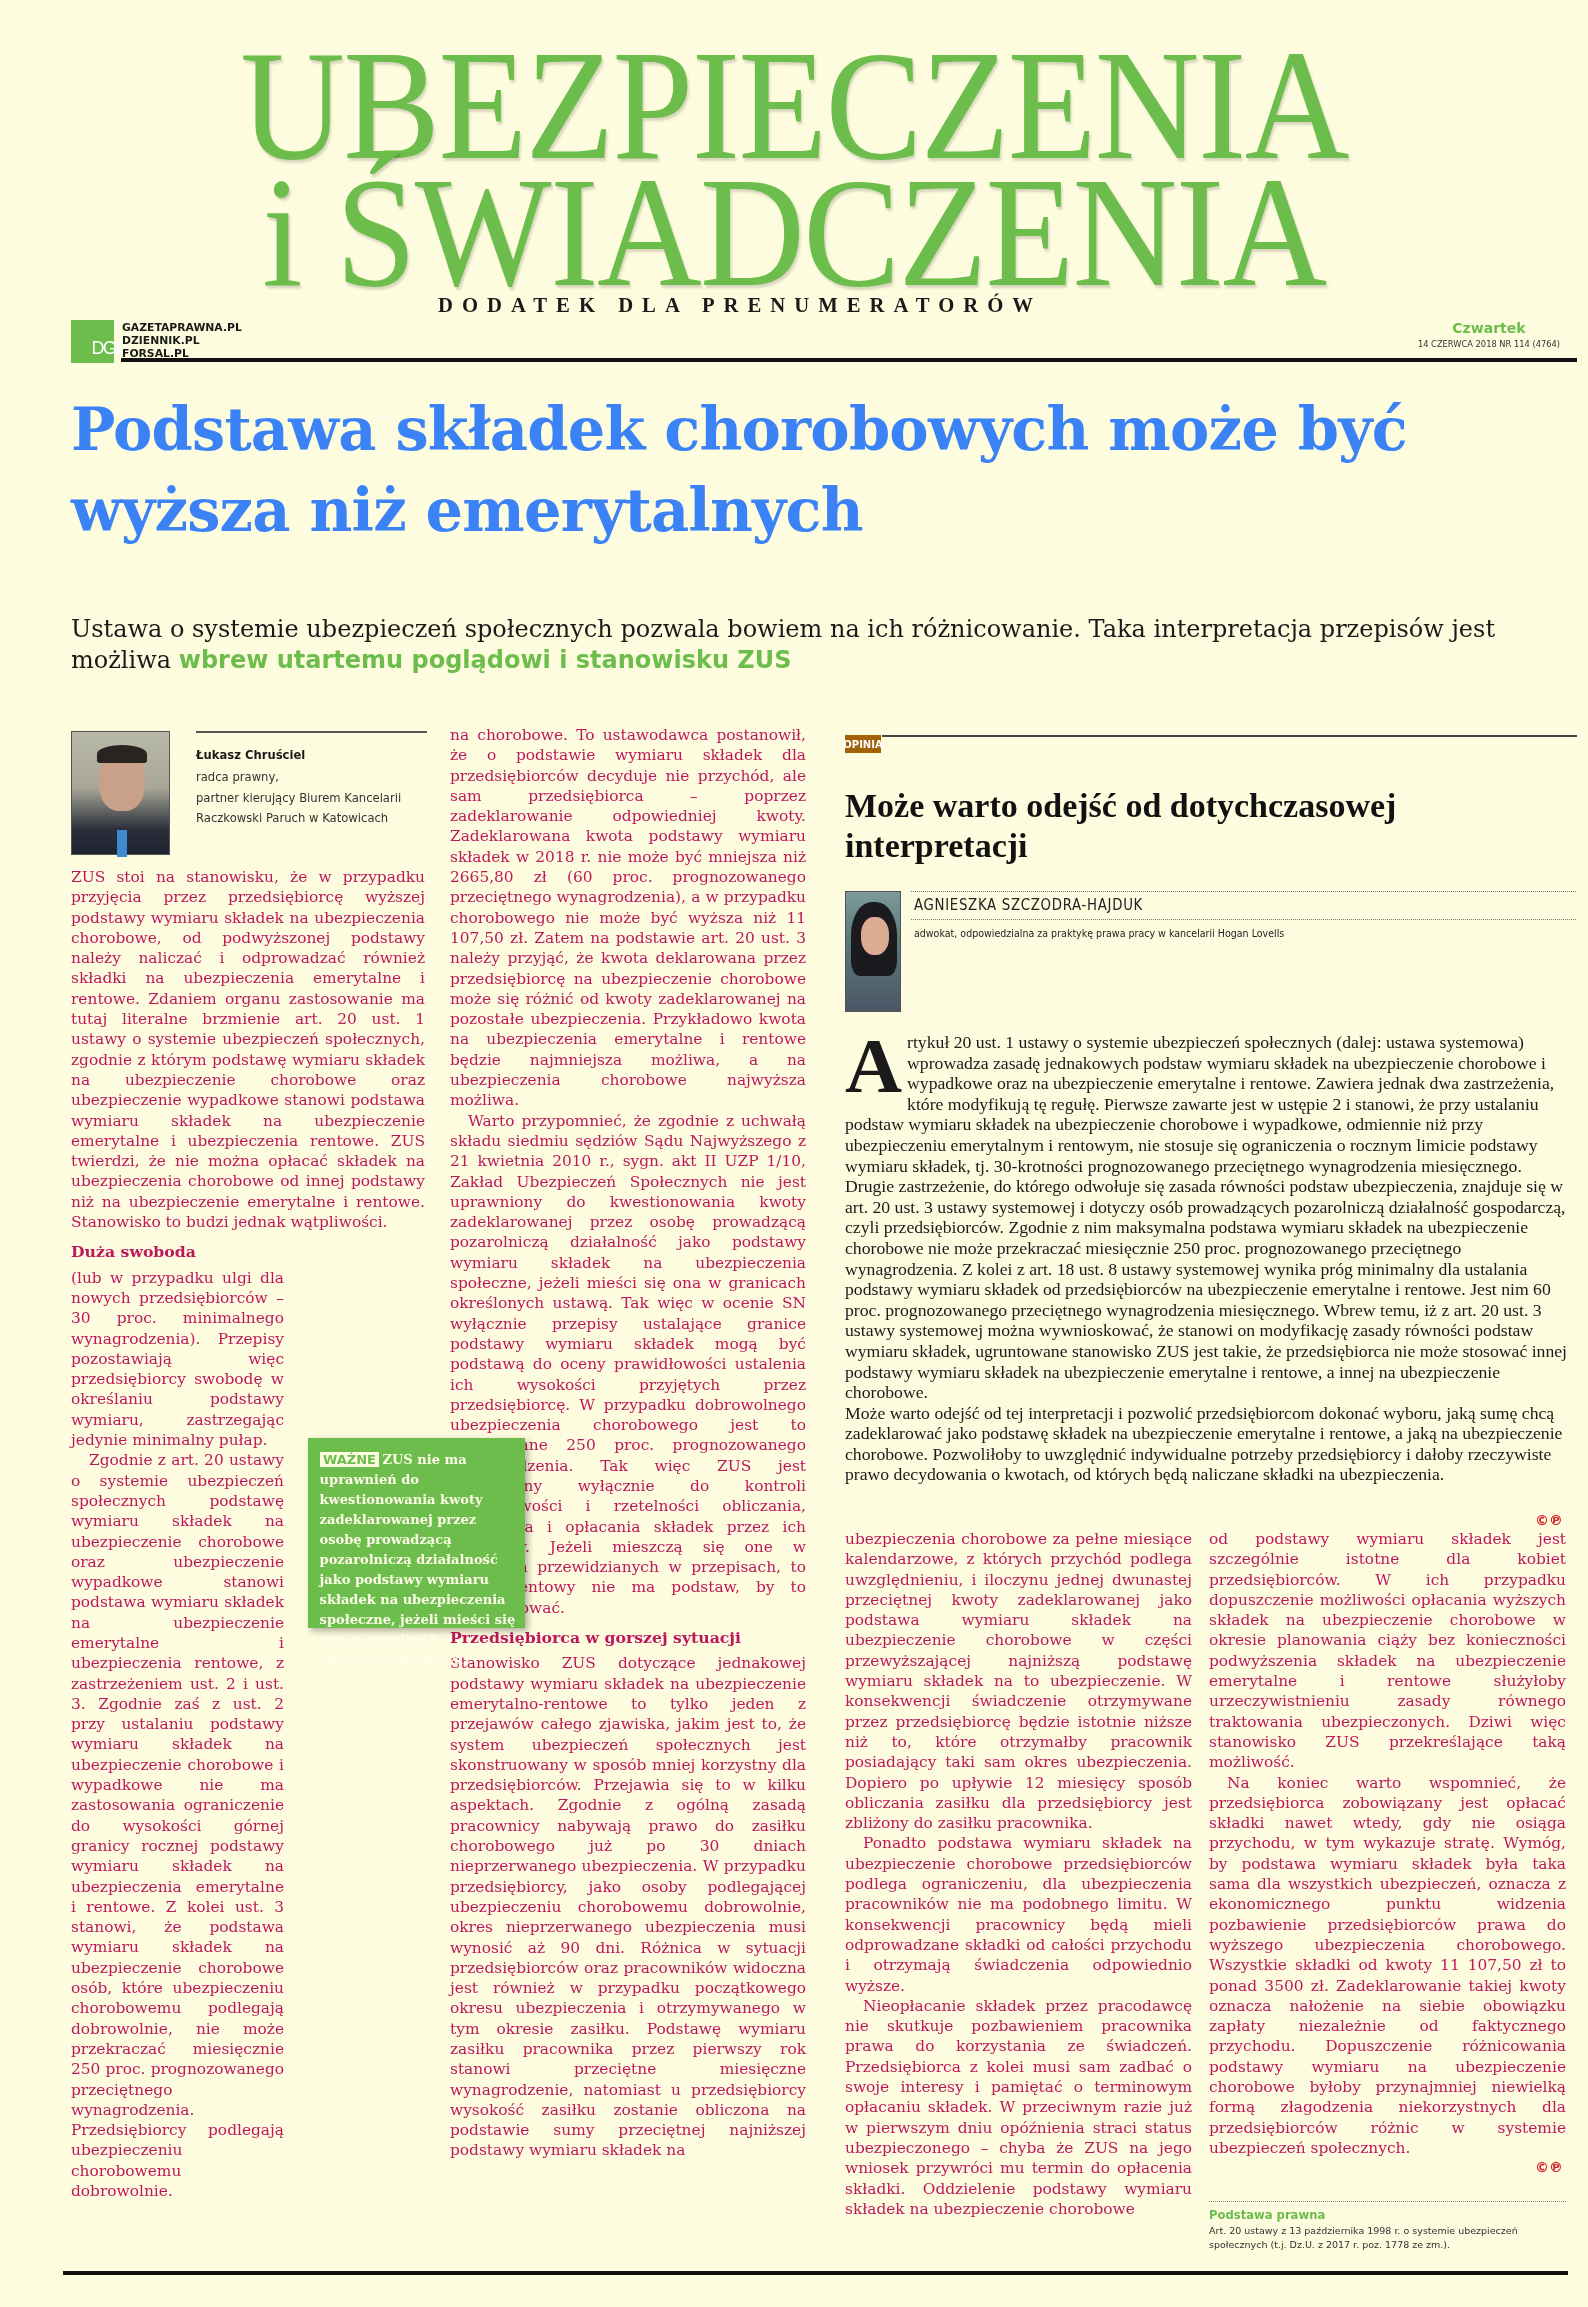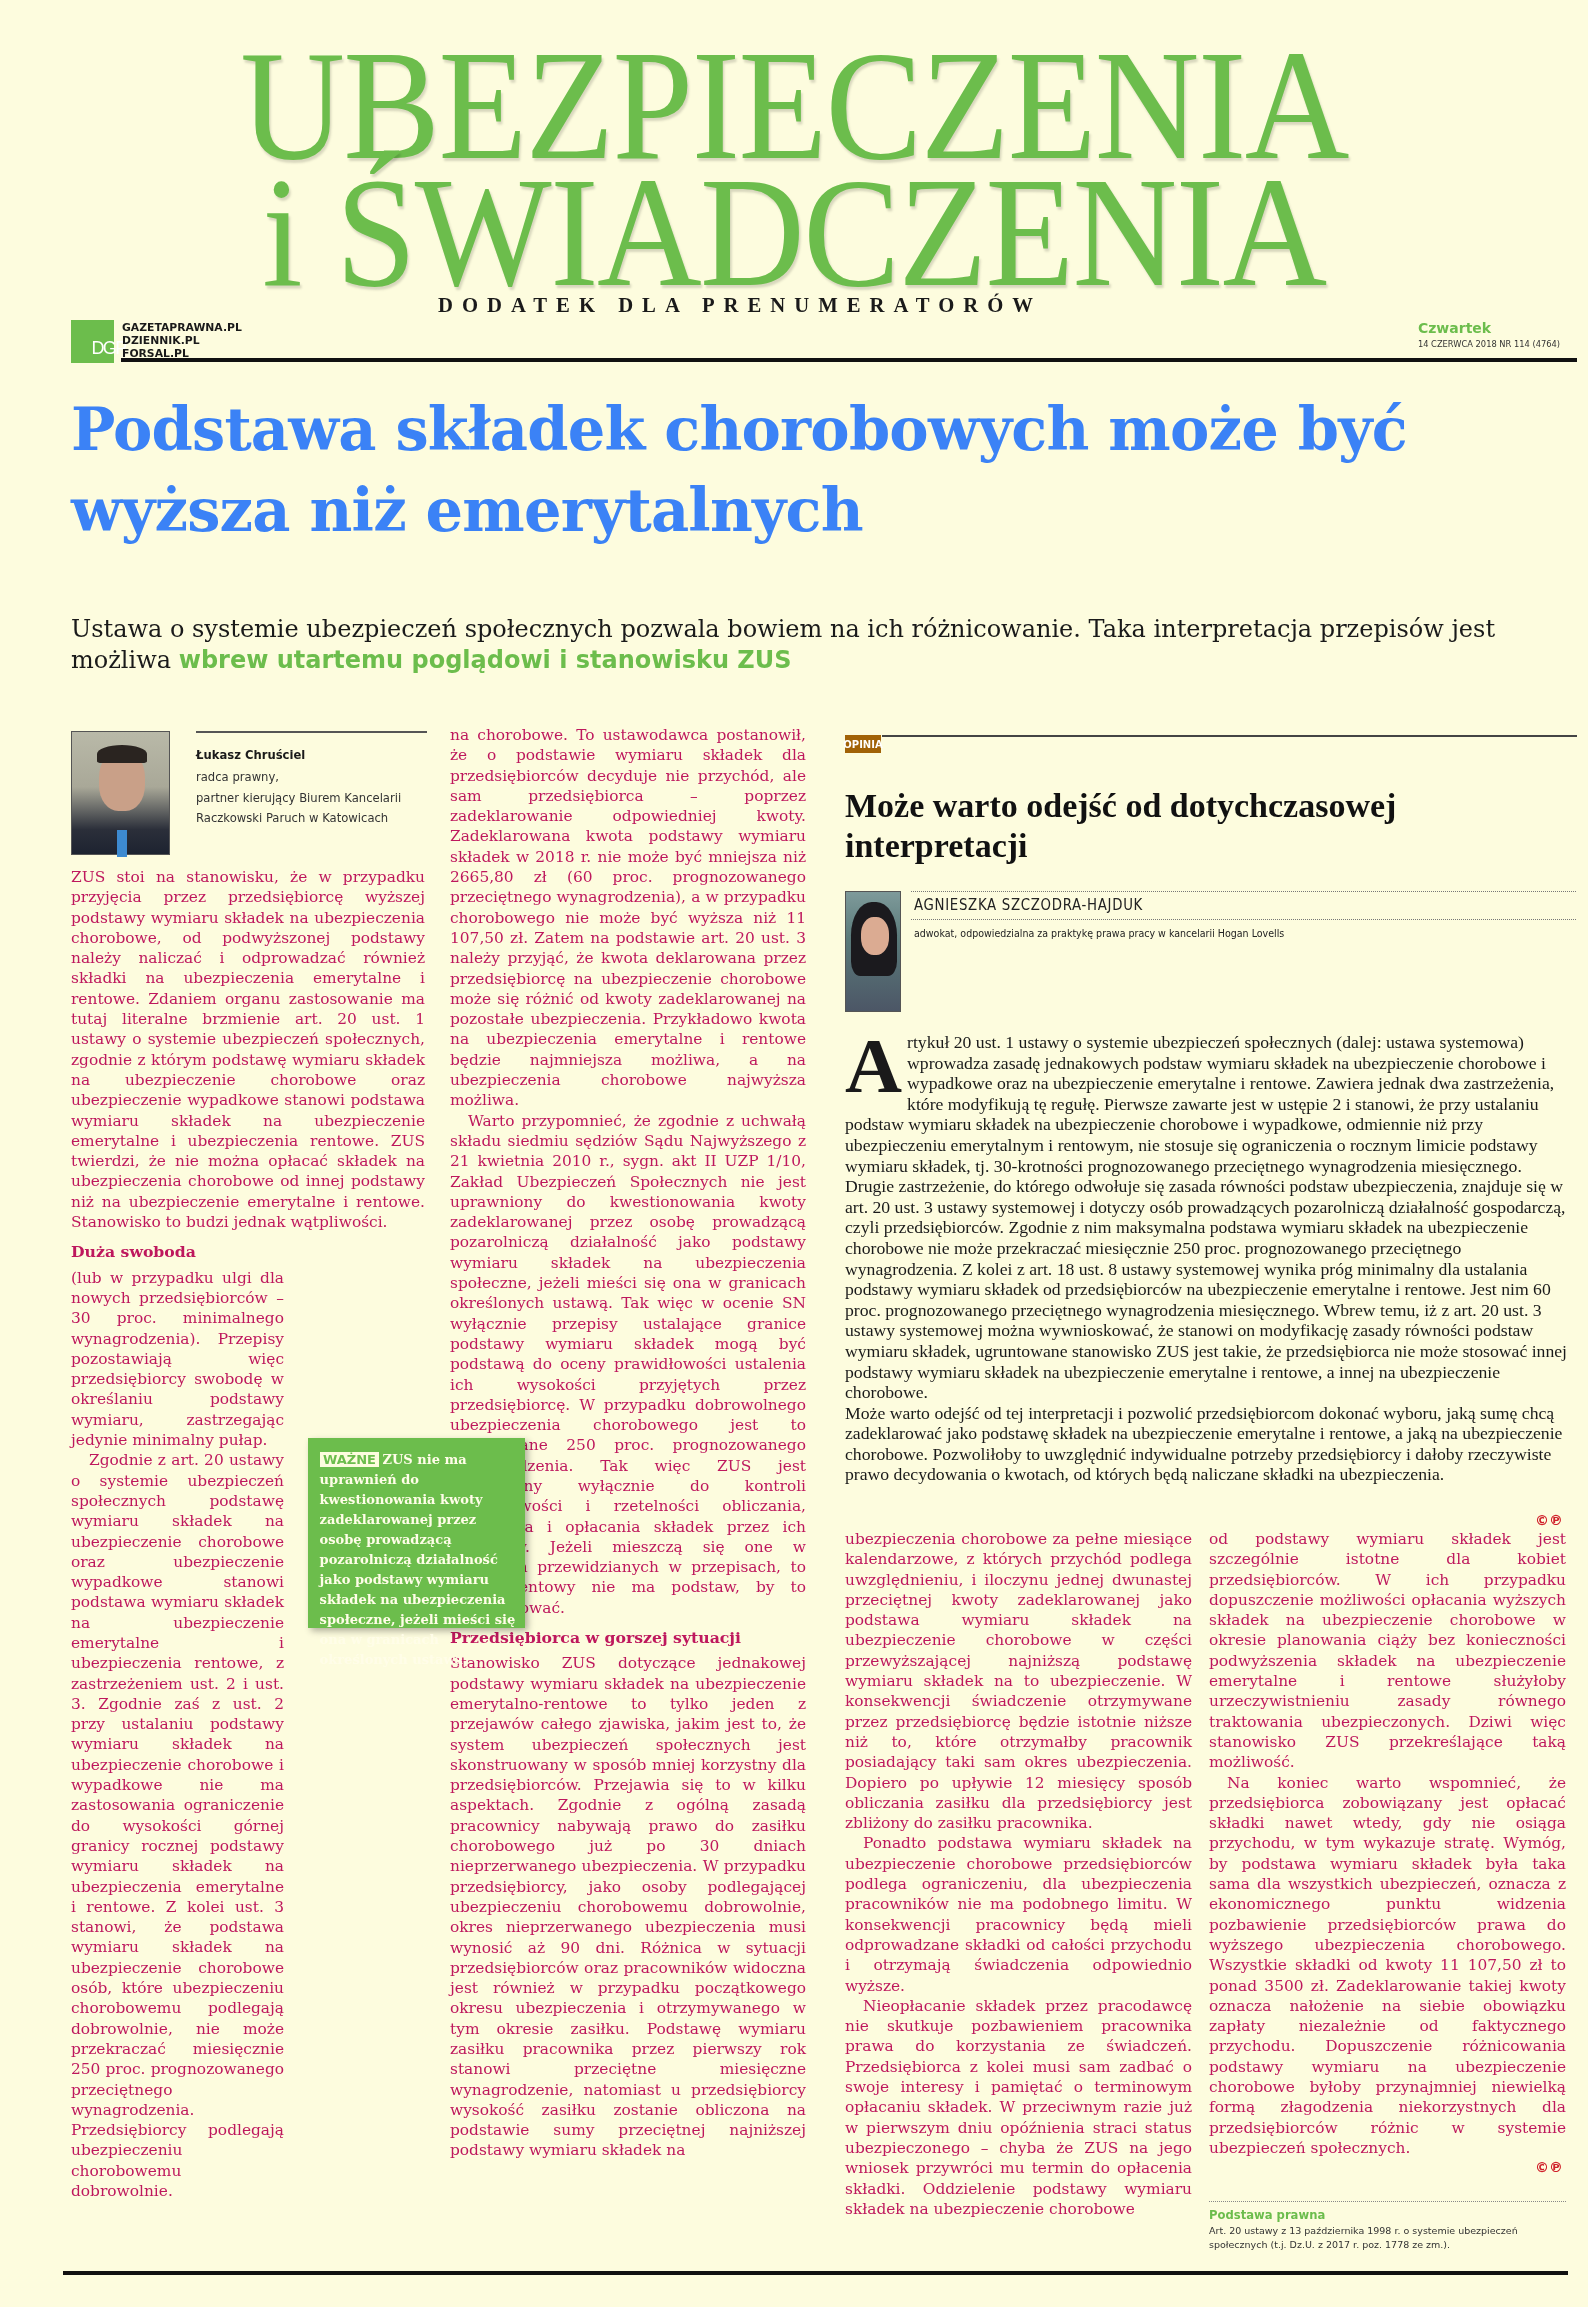--- a/index.html
+++ b/index.html
@@ -7,21 +7,21 @@
   body { position: relative; font-family: "DejaVu Serif", serif; color: #1a1a1a; }
 
   .masthead { position: absolute; left: 0; top: 0; width: 1588px; text-align: center; }
   .mast-line { font-family: "Liberation Serif", serif; color: #6cbd4c; font-size: 156px; line-height: 132px; letter-spacing: -1.7px; transform: scaleX(0.93); text-shadow: 1.7px 2.5px 2.5px rgba(0,0,0,0.15); }
   .mast-line.l1 { position: absolute; left: 0; width: 1588px; top: 40px; }
   .mast-line.l2 { position: absolute; left: 0; width: 1588px; top: 167px; }
   .mast-sub { position: absolute; left: 0; width: 1480px; top: 294px; font-family: "Liberation Serif", serif; font-size: 20.7px; letter-spacing: 9px; font-weight: bold; color: #1a1a1a; }
 
   .logo-box { position: absolute; left: 71px; top: 320px; width: 43px; height: 43px; background: #6cbd4c; color: #fff; font-family: Liberation Sans, sans-serif; font-size: 18px; display: flex; align-items: flex-end; justify-content: center; padding-bottom: 4.1px; letter-spacing: -1.7px; padding-left: 32px; }
   .sites { position: absolute; left: 122px; top: 321px; font-family: "DejaVu Sans", sans-serif; font-weight: bold; font-size: 10.8px; line-height: 13.2px; color: #1a1a1a; }
-  .dateblock { position: absolute; right: 28px; top: 320px; text-align: left; font-family: "DejaVu Sans", sans-serif; }
+  .dateblock { position: absolute; right: 28px; top: 320px; text-align: center; font-family: "DejaVu Sans", sans-serif; }
   .day { color: #6cbd4c; font-weight: bold; font-size: 14px; }
   .issue { font-size: 8.3px; color: #333; margin-top: 3.3px; }
   .top-rule { position: absolute; left: 121px; top: 358px; width: 1456px; height: 4.1px; background: #111; }
 
   .headline { position: absolute; left: 71px; top: 389px; width: 1489px; font-family: "DejaVu Serif", serif; font-size: 59px; line-height: 81px; font-weight: bold; letter-spacing: -0.8px; color: #3b82f6; }
   .lead { position: absolute; left: 71px; top: 614px; width: 1472px; font-family: "DejaVu Serif", serif; font-size: 24px; line-height: 31px; color: #1a1a1a; }
   .lead .accent { color: #6cbd4c; font-family: "DejaVu Sans", sans-serif; font-weight: bold; }
 
   .col { position: absolute; font-family: "DejaVu Serif", serif; font-size: 15.4px; line-height: 20.3px; text-align: justify; hyphens: manual; color: #be185d; }
   .col p { text-indent: 0; }

